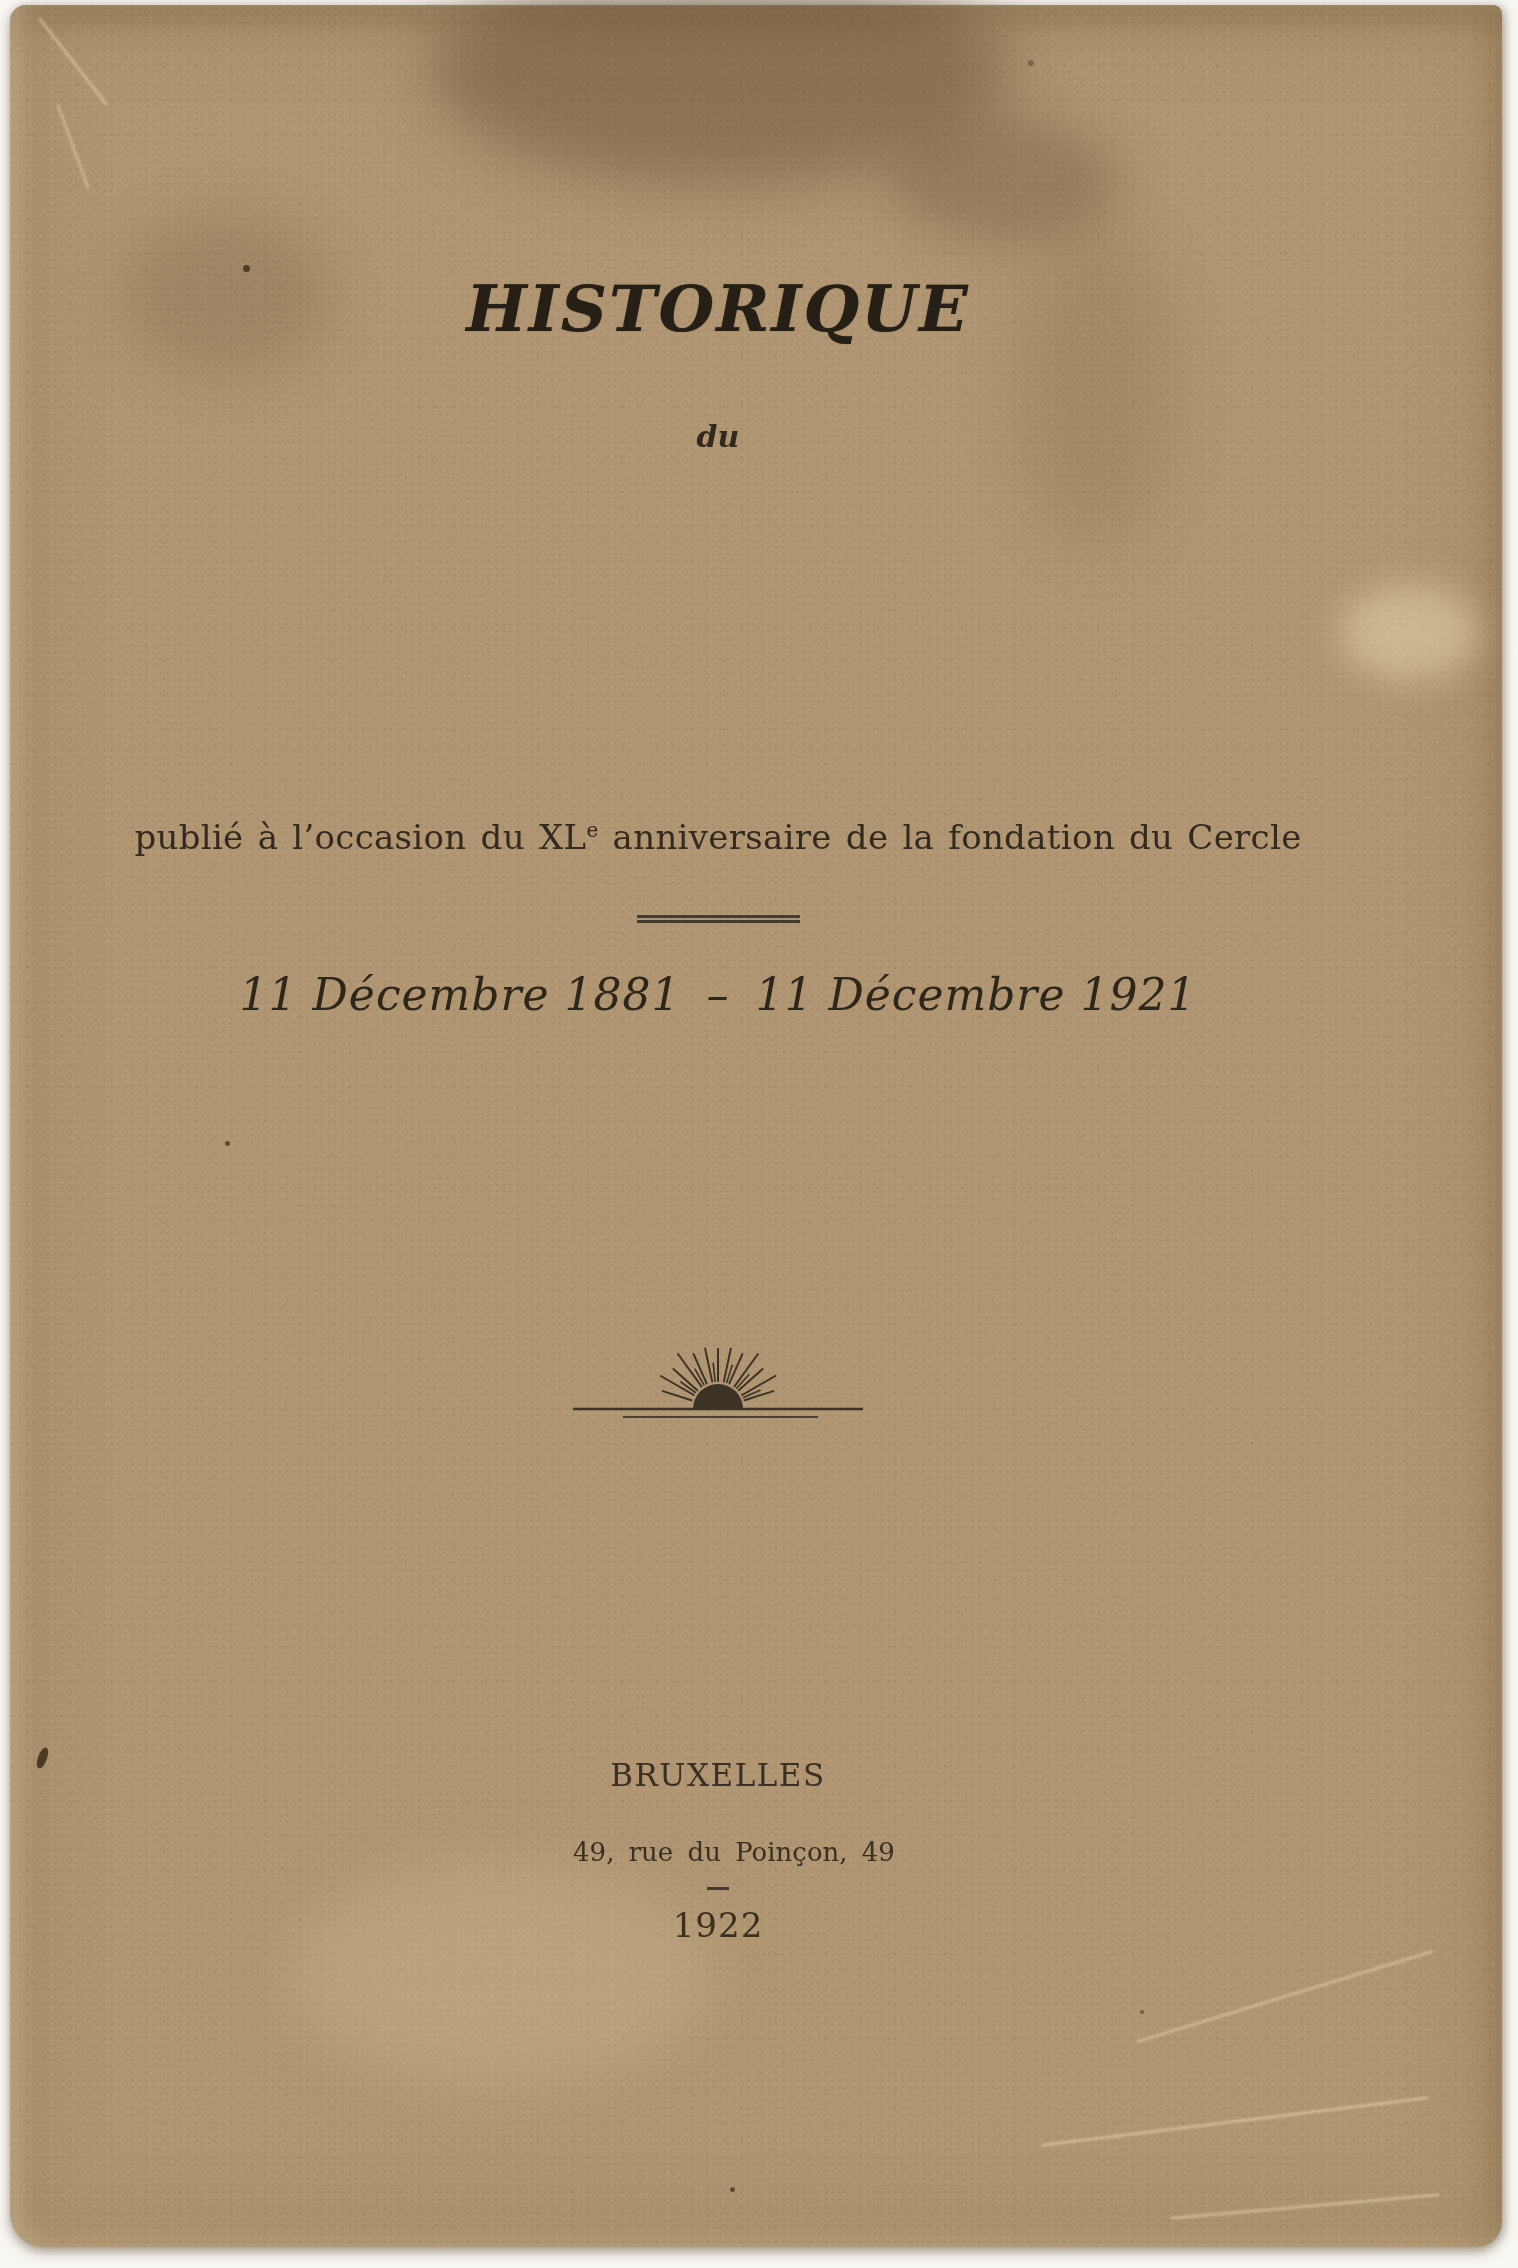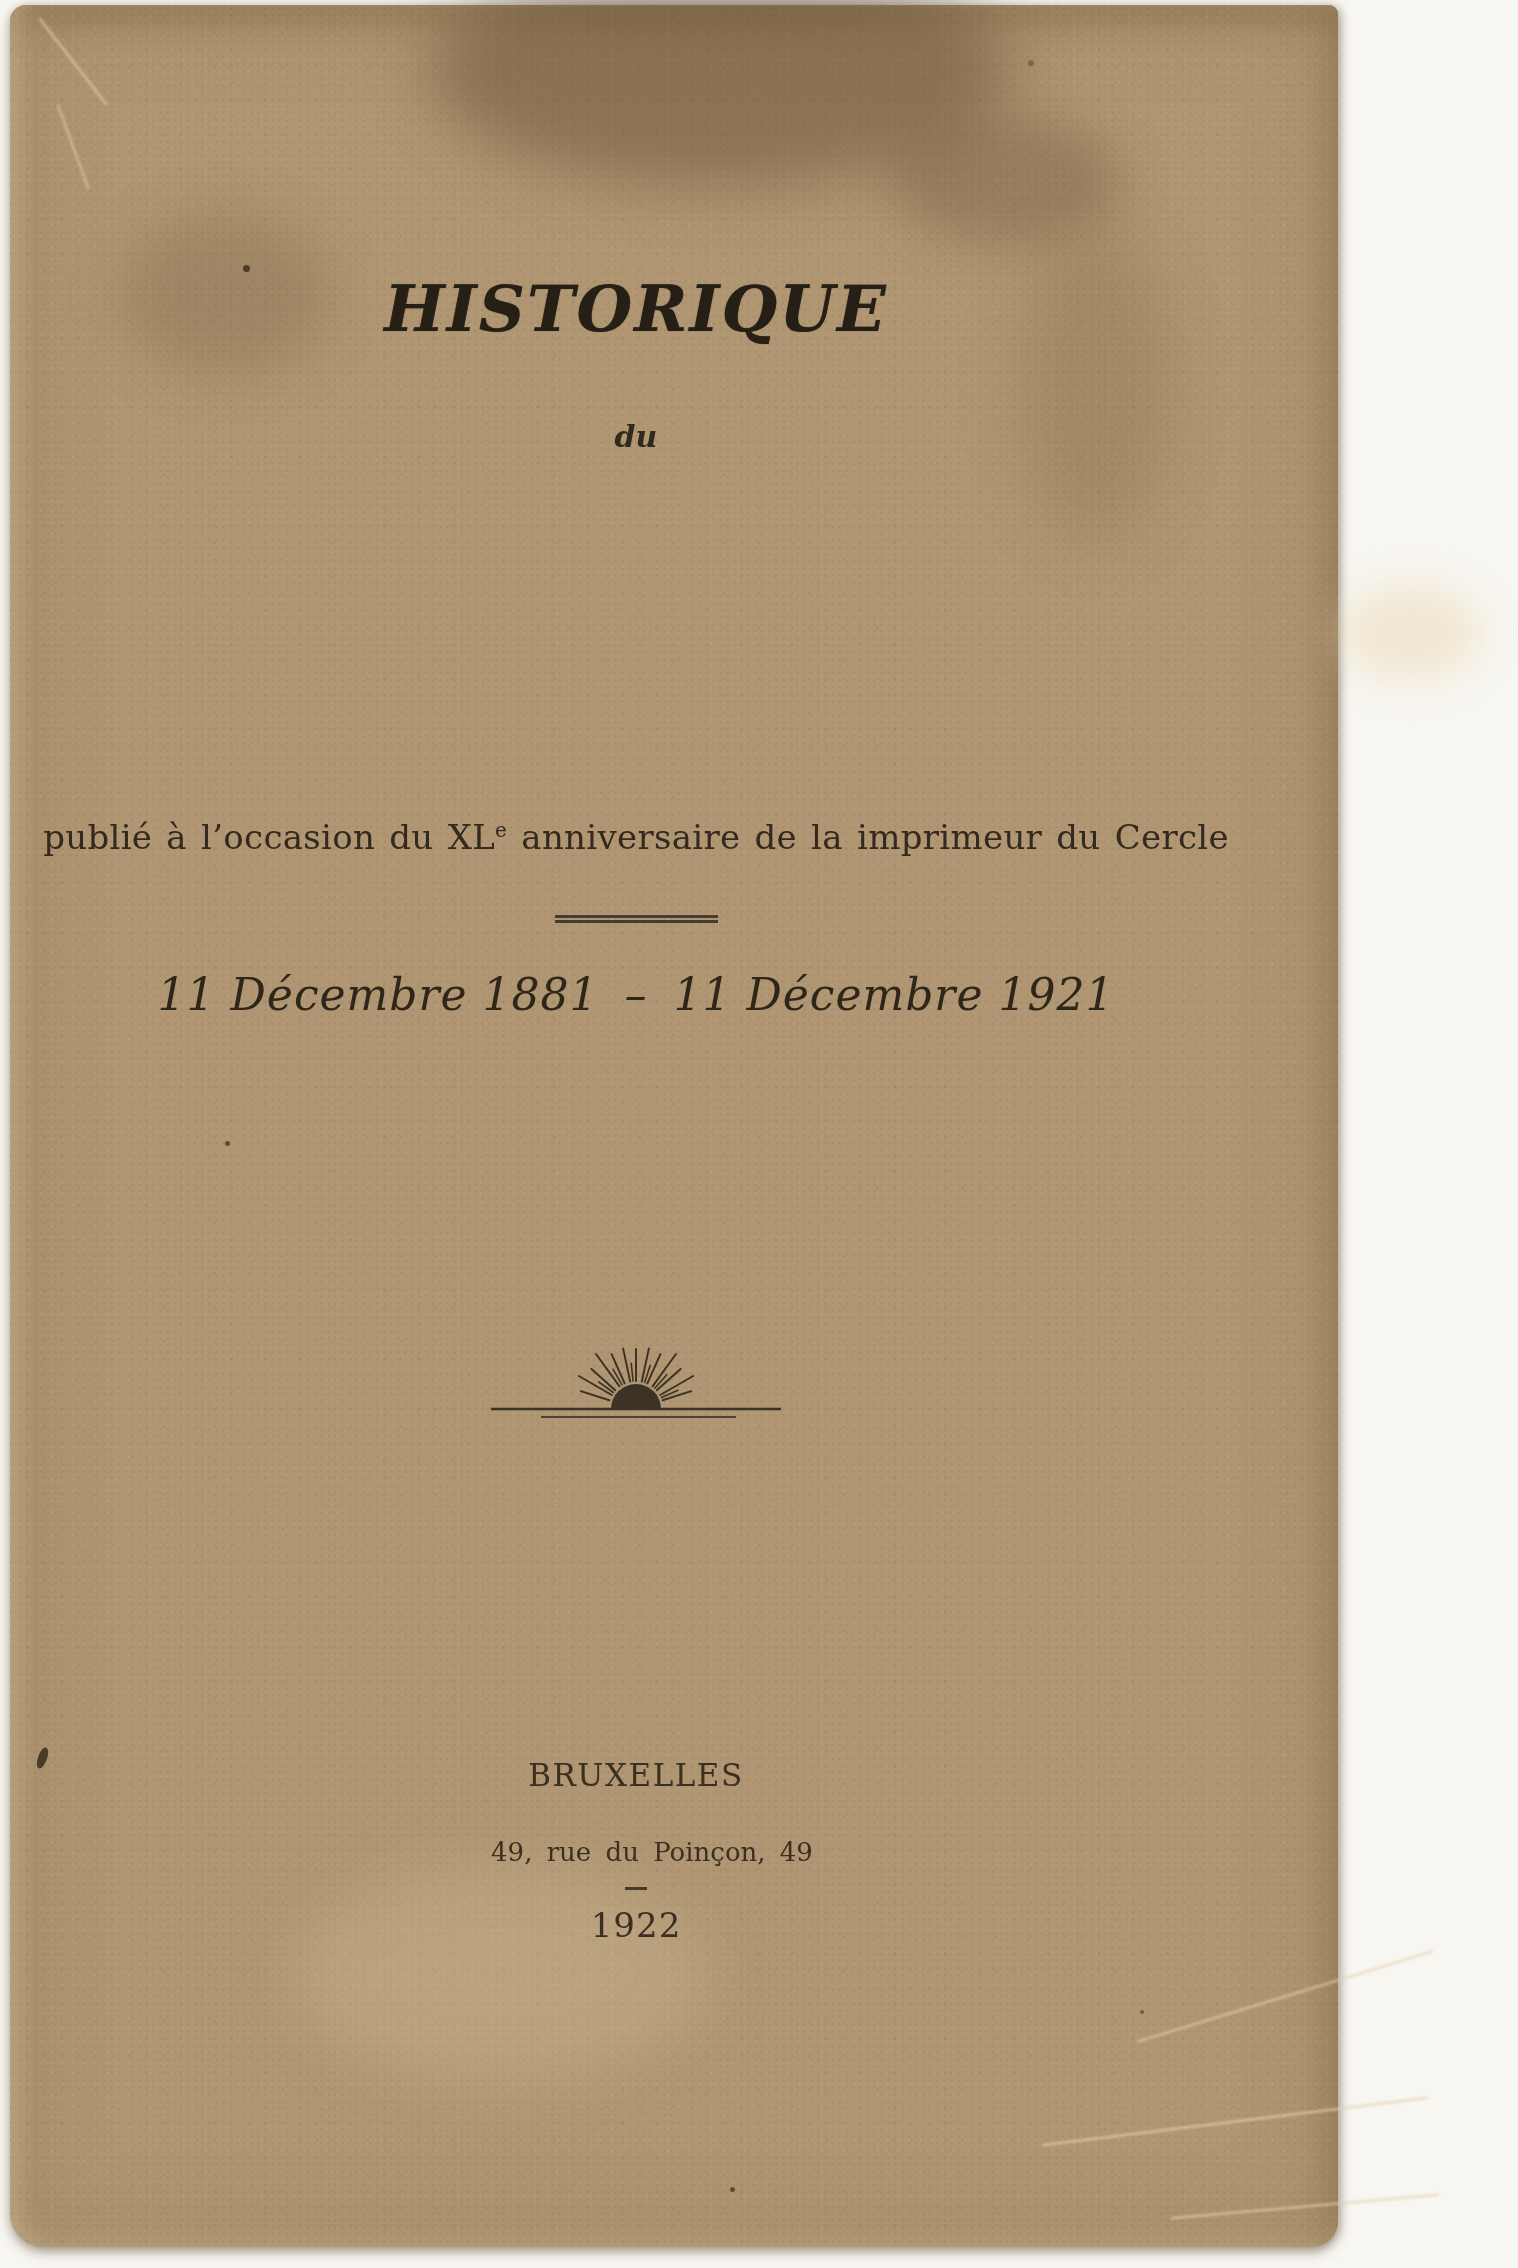--- a/index.html
+++ b/index.html
@@ -8,21 +8,21 @@
     background:#f8f6f1;
     font-family:"DejaVu Serif", serif;
     overflow:hidden;
     position:relative;
   }
   .scan{position:absolute;inset:0;}
   
   .book{
     position:absolute;
     left:10px; top:5px;
-    width:1328px; height:2242px;
+    width:1492px; height:2242px;
     border-radius:16px 9px 26px 34px;
     background:
       linear-gradient(180deg,
         #a98f68 0%, #b0976f 4%,
         #b59b78 14%, #b49a77 34%,
         #b098731 0, #af9672 55%,
         #aa926c 0, #ab926c 75%,
         #a68e67 90%, #a38b65 100%);
     background-color:#b09672;
     box-shadow:
@@ -132,21 +132,21 @@
     <div class="speck" style="left:1018px;top:55px;width:6px;height:6px;border-radius:50%;background:rgba(70,55,35,.45);"></div>
 
     <div class="content">
 
       <h1 class="title">HISTORIQUE</h1>
 
       <div class="particle">du</div>
 
 
 
-      <div class="occasion"><span>publié à l’occasion du XL</span><sup>e</sup><span> anniversaire de la imprimeur du Cercle</span></div>
+      <div class="occasion"><span>publié à l’occasion du XL</span><sup>e</sup><span> anniversaire de la fondation du Cercle</span></div>
 
       <div class="double-rule">
         <div class="rule-inner"></div>
       </div>
 
       <div class="dates"><span>11 Décembre 1881</span><span class="sep">–</span><span>11 Décembre 1921</span></div>
 
       <div class="ornament">
         <svg width="300" height="84" viewBox="0 0 300 84">
           <g stroke="#3c3326" stroke-width="2" stroke-linecap="round">

